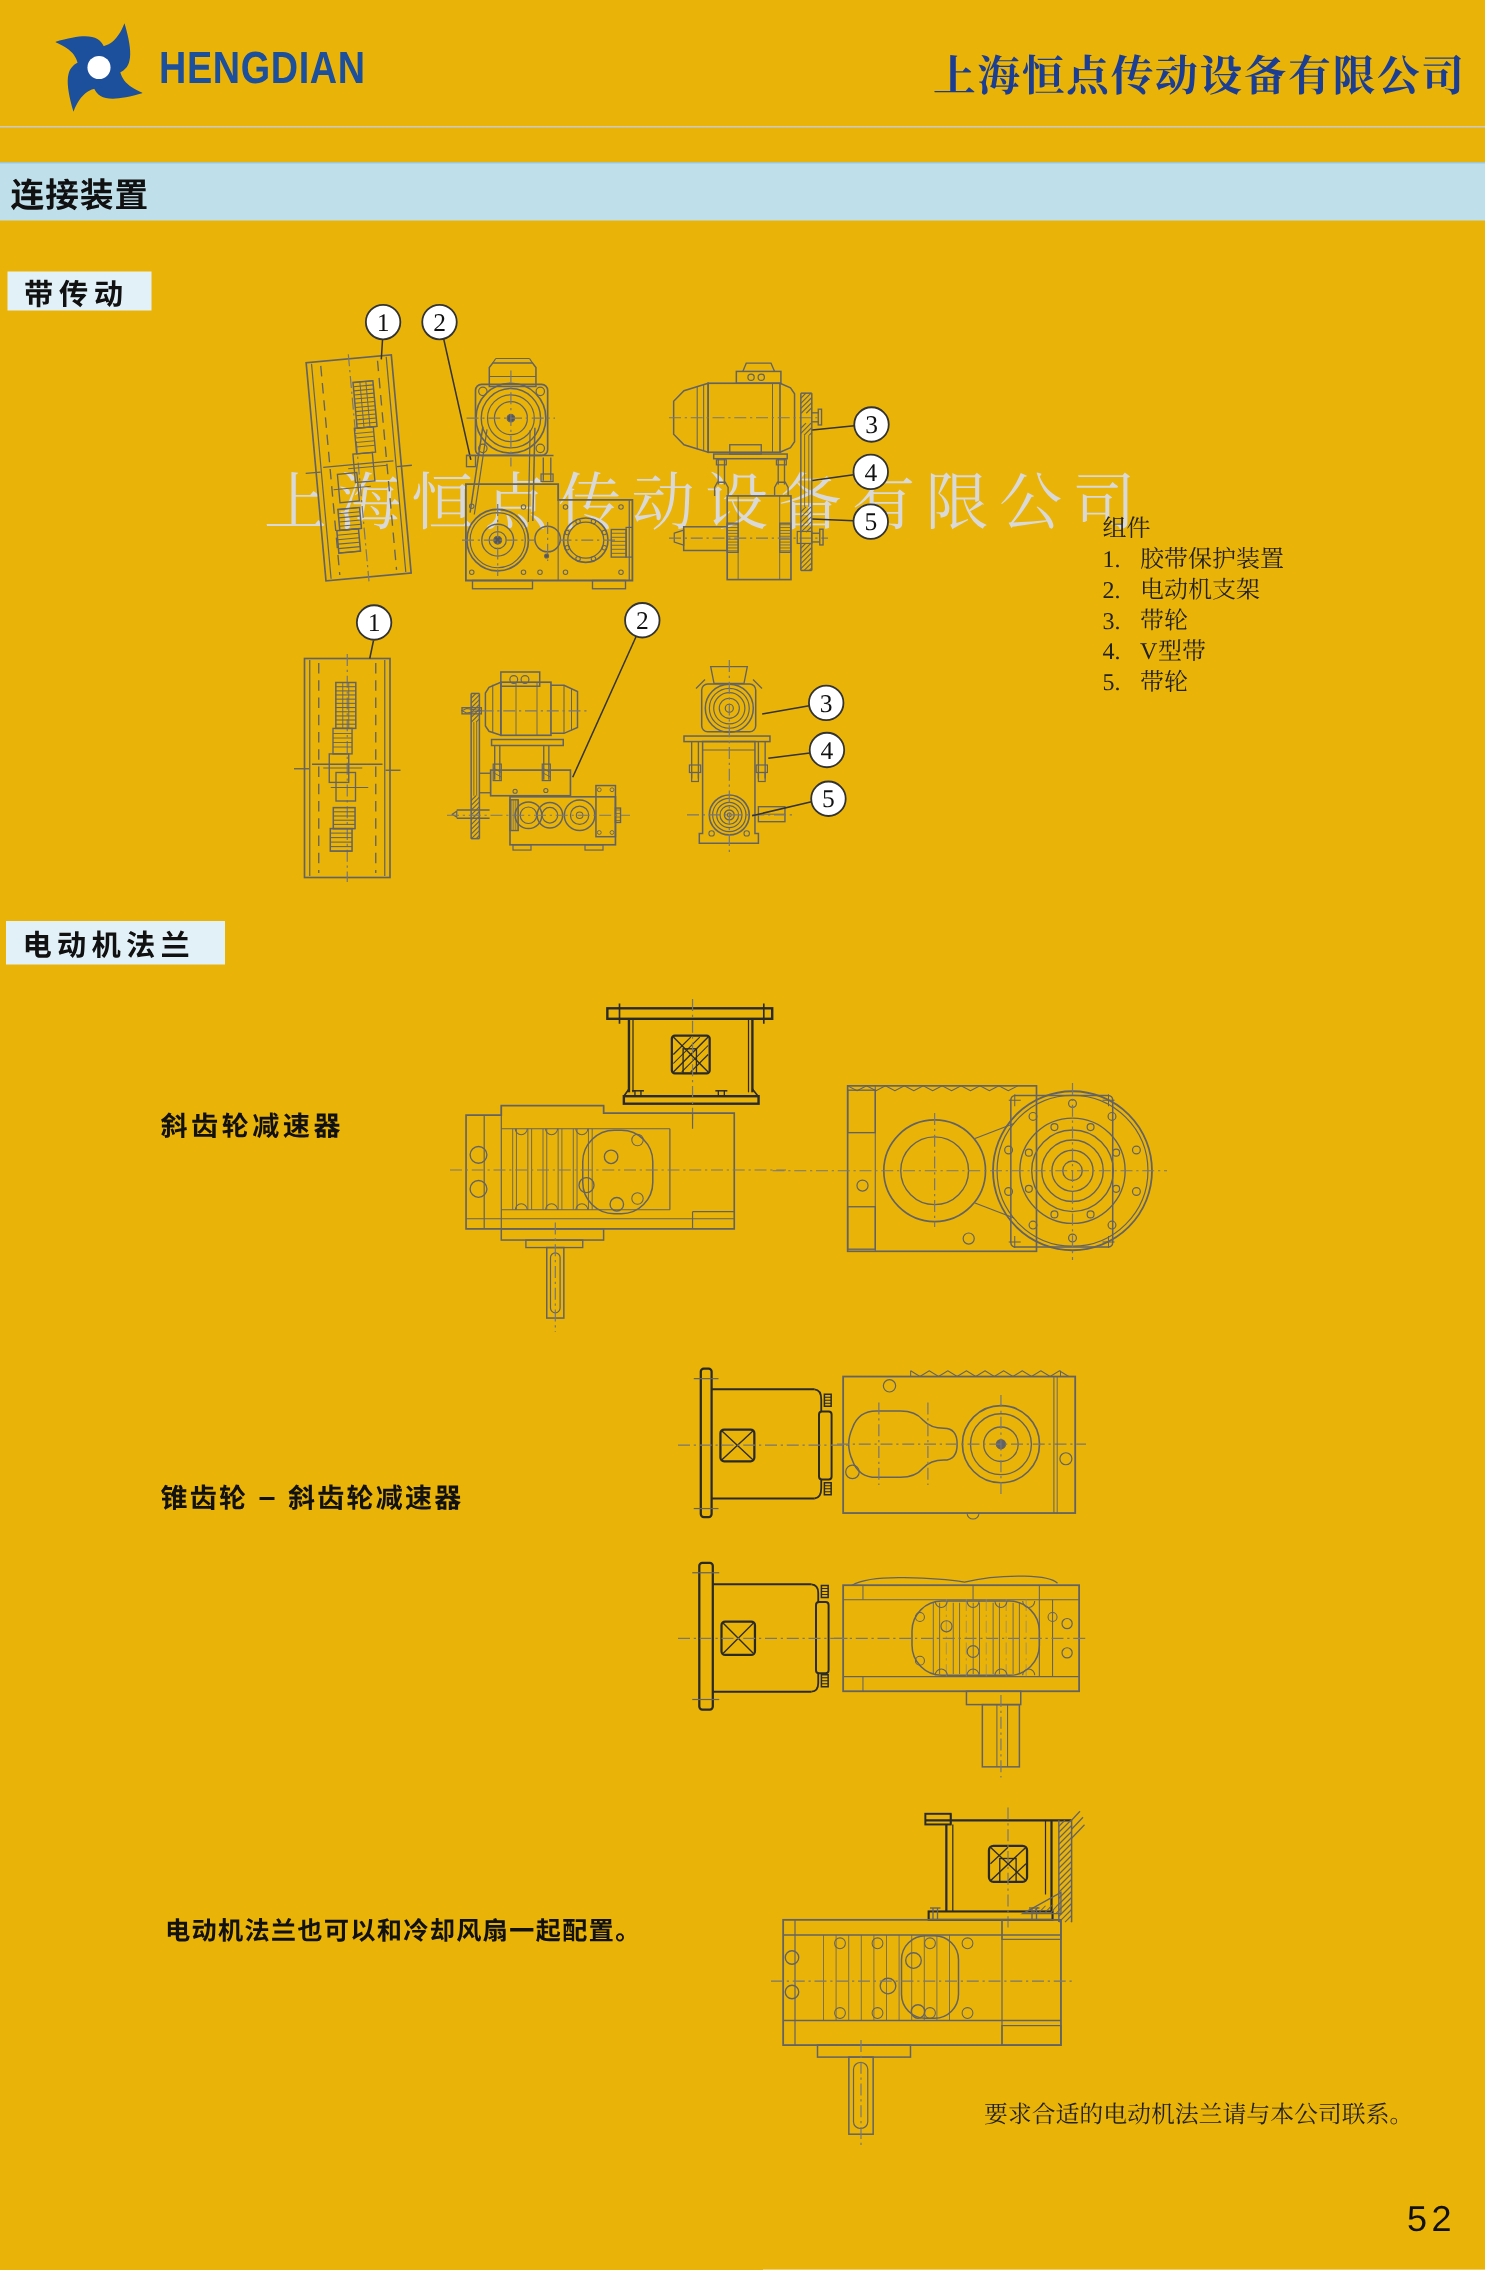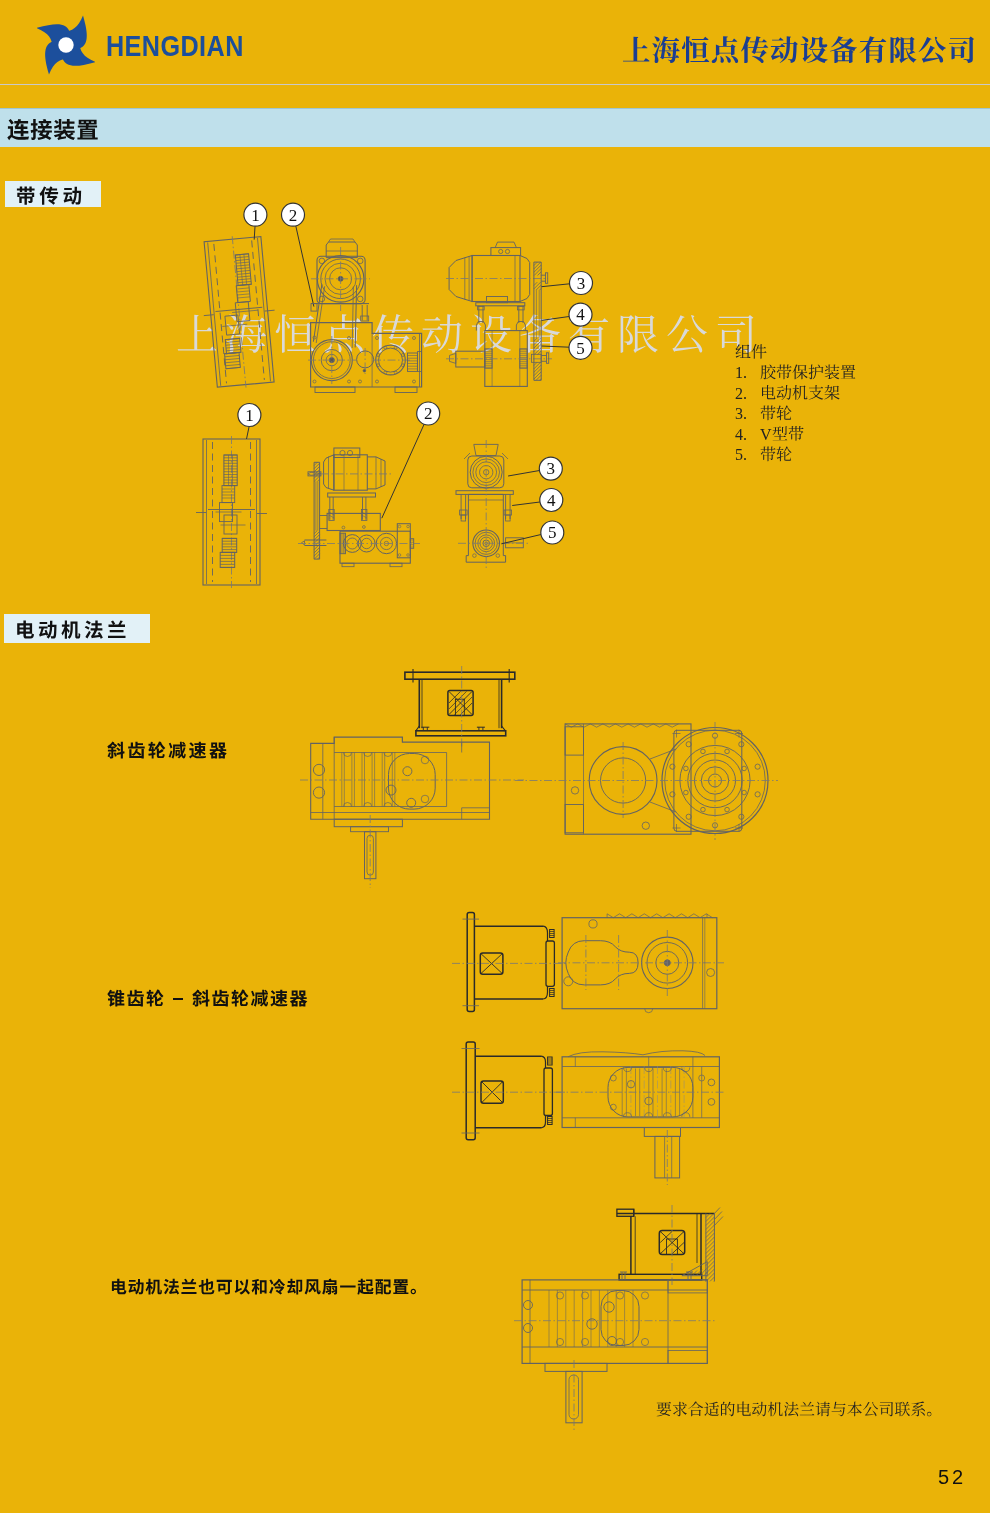--- a/index.html
+++ b/index.html
@@ -853,13 +853,13 @@
 </svg>
 
 <svg class="abs" style="left:100px;top:1270px" width="330px" height="30" viewBox="0 0 330 30">
 <path d="M17.2 16.6V18.2H13.9V16.6ZM19.4 16.6H22.7V18.2H19.4ZM17.2 14.8H13.9V13.1H17.2ZM19.4 14.8V13.1H22.7V14.8ZM11.9 11.2V21.1H13.9V20.1H17.2V21C17.2 23.6 17.9 24.3 20.2 24.3C20.7 24.3 22.9 24.3 23.4 24.3C25.5 24.3 26.1 23.3 26.4 20.7C25.9 20.6 25.2 20.3 24.7 20V11.2H19.4V8.8H17.2V11.2ZM24.3 20.1C24.2 21.8 24 22.3 23.2 22.3C22.8 22.3 20.9 22.3 20.4 22.3C19.5 22.3 19.4 22.1 19.4 21.1V20.1Z M29 10V11.8H35.6V10ZM29.2 22.7 29.2 22.6V22.7C29.7 22.4 30.4 22.1 34.6 21L34.8 21.8L36.4 21.3C36 21.9 35.6 22.5 35.1 22.9C35.6 23.3 36.3 24 36.6 24.5C39 22.1 39.7 18.6 39.9 14.3H41.6C41.5 19.6 41.3 21.6 41 22.1C40.8 22.3 40.6 22.4 40.3 22.4C40 22.4 39.3 22.4 38.5 22.3C38.8 22.9 39 23.7 39.1 24.3C39.9 24.3 40.8 24.3 41.3 24.2C41.9 24.1 42.3 23.9 42.7 23.4C43.3 22.6 43.5 20.1 43.6 13.3C43.6 13 43.6 12.4 43.6 12.4H40L40 9H38L38 12.4H36.1V14.3H37.9C37.8 17 37.5 19.3 36.5 21.1C36.2 20 35.5 18.2 34.9 16.8L33.3 17.3C33.5 17.9 33.8 18.6 34.1 19.4L31.2 20C31.7 18.7 32.3 17.2 32.6 15.8H35.9V13.9H28.5V15.8H30.5C30.2 17.5 29.6 19.3 29.4 19.8C29.1 20.4 28.9 20.8 28.5 20.9C28.8 21.4 29.1 22.3 29.2 22.7Z M53.5 9.7V15.1C53.5 17.7 53.3 21 51.1 23.2C51.5 23.4 52.3 24.1 52.6 24.5C55.1 22 55.4 18 55.4 15.1V11.6H57.5V21.7C57.5 23.1 57.7 23.5 58 23.9C58.3 24.2 58.8 24.3 59.2 24.3C59.4 24.3 59.8 24.3 60.1 24.3C60.5 24.3 60.9 24.2 61.2 24C61.4 23.8 61.6 23.5 61.7 23C61.8 22.5 61.9 21.3 61.9 20.4C61.4 20.2 60.8 19.9 60.5 19.6C60.5 20.6 60.4 21.4 60.4 21.8C60.4 22.1 60.4 22.3 60.3 22.4C60.2 22.4 60.2 22.5 60.1 22.5C60 22.5 59.9 22.5 59.8 22.5C59.7 22.5 59.6 22.4 59.6 22.4C59.5 22.3 59.5 22.1 59.5 21.6V9.7ZM48.5 8.7V12.2H46.1V14.1H48.3C47.8 16.1 46.7 18.4 45.6 19.7C46 20.2 46.4 21.1 46.6 21.6C47.3 20.7 48 19.3 48.5 17.8V24.5H50.5V17.5C51 18.2 51.4 19 51.7 19.6L52.9 17.9C52.5 17.5 51 15.7 50.5 15.1V14.1H52.7V12.2H50.5V8.7Z M64.5 10.4C65.6 10.9 67 11.7 67.7 12.3L68.8 10.6C68.1 10.1 66.7 9.3 65.6 8.9ZM63.5 14.9C64.6 15.4 66 16.2 66.7 16.7L67.8 15.1C67.1 14.5 65.7 13.8 64.6 13.4ZM64.1 22.9 65.8 24.3C66.8 22.7 67.9 20.7 68.8 19L67.3 17.6C66.3 19.6 65 21.7 64.1 22.9ZM69.7 24.1C70.2 23.8 71.1 23.7 76.7 23C77 23.5 77.2 24.1 77.3 24.5L79.1 23.6C78.7 22.2 77.4 20.3 76.3 18.8L74.7 19.6C75.1 20.1 75.4 20.7 75.8 21.3L71.8 21.7C72.7 20.5 73.5 18.9 74.2 17.4H78.8V15.5H74.7V13.1H78.2V11.2H74.7V8.7H72.7V11.2H69.4V13.1H72.7V15.5H68.7V17.4H71.8C71.2 19.1 70.4 20.5 70.1 21C69.7 21.6 69.4 22 68.9 22.1C69.2 22.7 69.6 23.7 69.7 24.1Z M82.9 17V19H94.8V17ZM81.4 21.9V23.9H96.5V21.9ZM81.9 12.3V14.3H96.1V12.3H92.4C93 11.4 93.7 10.4 94.2 9.3L92.1 8.7C91.7 9.8 90.9 11.3 90.3 12.3H86.3L87.7 11.6C87.3 10.8 86.5 9.6 85.8 8.8L84.1 9.6C84.7 10.4 85.4 11.5 85.7 12.3Z M101.5 9.9V14.5L98.6 15.4L99.2 17.2L101.5 16.5V20.9C101.5 23.5 102.4 24.2 105.4 24.2C106.1 24.2 109.9 24.2 110.7 24.2C113.4 24.2 114.1 23.3 114.4 20.5C113.9 20.3 113 20 112.5 19.7C112.3 21.9 112 22.4 110.5 22.4C109.7 22.4 106.2 22.4 105.4 22.4C103.7 22.4 103.5 22.2 103.5 20.9V15.8L106.1 15V20.7H108.1V14.4L111.1 13.4C111.1 15.4 111 16.7 110.9 17.3C110.7 17.9 110.4 18 110.1 18C109.8 18 109.1 18 108.6 17.9C108.9 18.4 109.1 19.3 109.1 19.8C109.8 19.8 110.7 19.8 111.3 19.6C111.9 19.5 112.3 19.1 112.6 18.1C113 17.2 113.1 15.2 113.1 12L113.2 11.7L111.8 11L111.4 11.3L111.1 11.5L108.1 12.4V8.8H106.1V13.1L103.5 13.9V9.9Z M116.7 9.8V11.9H127.9V21.9C127.9 22.3 127.7 22.4 127.3 22.4C126.9 22.4 125.5 22.4 124.2 22.3C124.6 22.9 125 23.9 125.1 24.5C126.8 24.5 128.1 24.4 128.9 24.1C129.7 23.8 130 23.2 130 22V11.9H131.9V9.8ZM120.2 15.7H123.4V18.4H120.2ZM118.3 13.8V21.6H120.2V20.3H125.4V13.8Z M139.6 11.4C140.5 12.6 141.5 14.3 142 15.4L143.8 14.3C143.3 13.2 142.3 11.6 141.3 10.5ZM146 9.4C145.7 16.6 144.6 20.7 139.5 22.8C140 23.2 140.8 24.2 141 24.6C143 23.6 144.4 22.4 145.4 20.9C146.6 22.1 147.7 23.5 148.2 24.4L150 23.1C149.3 22 147.7 20.4 146.4 19C147.5 16.6 148 13.5 148.2 9.5ZM135.8 23.1C136.3 22.6 137.1 22.1 141.9 19.6C141.7 19.1 141.5 18.3 141.4 17.7L138.2 19.3V9.9H136V19.6C136 20.5 135.2 21.2 134.7 21.5C135.1 21.8 135.6 22.6 135.8 23.1Z M159.9 10.3V23.7H161.8V22.3H164.5V23.6H166.6V10.3ZM161.8 20.4V12.2H164.5V20.4ZM158.2 8.9C156.6 9.5 154.2 10 152 10.3C152.2 10.8 152.5 11.5 152.5 11.9C153.3 11.8 154.1 11.7 154.9 11.6V13.7H151.9V15.6H154.5C153.8 17.5 152.7 19.4 151.6 20.6C151.9 21.1 152.4 21.9 152.6 22.5C153.5 21.5 154.3 20.1 154.9 18.5V24.5H157V18.2C157.5 19 158.1 19.9 158.4 20.5L159.5 18.8C159.2 18.3 157.6 16.5 157 15.9V15.6H159.4V13.7H157V11.2C157.9 11 158.7 10.7 159.5 10.5Z M169.4 10.3C170.2 11.6 171.1 13.3 171.5 14.4L173.4 13.5C173 12.4 172 10.8 171.2 9.5ZM169.2 22.8 171.3 23.7C172 21.9 172.8 19.7 173.5 17.7L171.7 16.8C171 19 169.9 21.4 169.2 22.8ZM177.5 14.4C178.1 15 178.8 15.9 179.1 16.5L180.7 15.5C180.4 14.9 179.7 14.1 179.1 13.5ZM178.6 8.7C177.5 11 175.3 13.3 172.8 14.7C173.3 15.1 174 15.9 174.3 16.4C176.2 15.2 178 13.5 179.3 11.6C180.5 13.5 182.2 15.2 183.7 16.3C184 15.8 184.7 15 185.2 14.6C183.5 13.5 181.5 11.7 180.3 10L180.6 9.4ZM174.8 16.6V18.4H181.1C180.4 19.3 179.5 20.2 178.7 20.9L177 19.8L175.6 21C177.2 22.1 179.5 23.6 180.6 24.5L182 23.2C181.6 22.8 181 22.4 180.4 22C181.7 20.7 183.3 19 184.2 17.4L182.8 16.5L182.4 16.6Z M196.3 9.7V24.5H198.2V11.6H200.3V19.7C200.3 19.9 200.2 20 200.1 20C199.8 20 199.2 20 198.6 19.9C198.9 20.5 199.2 21.4 199.2 22C200.2 22 201 21.9 201.5 21.6C202.1 21.2 202.2 20.6 202.2 19.7V9.7ZM188.1 23.4C188.6 23.1 189.3 22.9 193.8 22.1C194 22.6 194.1 23.1 194.2 23.5L195.9 22.6C195.6 21.4 194.7 19.3 193.9 17.8L192.4 18.5C192.7 19.1 193 19.8 193.2 20.4L190.2 20.9C190.9 19.7 191.6 18.3 192.1 17H195.4V15.1H192.4V13H195V11.1H192.4V8.7H190.5V11.1H187.8V13H190.5V15.1H187.3V17H190C189.4 18.6 188.7 20.1 188.4 20.6C188 21.1 187.8 21.5 187.4 21.6C187.6 22.1 188 23 188.1 23.4Z M206.6 9.3V14C206.6 16.7 206.5 20.6 204.6 23.2C205.1 23.5 206 24.2 206.3 24.6C208.3 21.7 208.7 17 208.7 14V11.2H216.3C216.3 20 216.4 24.3 219 24.3C220.1 24.3 220.5 23.4 220.7 21.3C220.3 20.9 219.8 20.2 219.5 19.7C219.4 21 219.3 22.2 219.2 22.2C218.2 22.2 218.2 17.8 218.3 9.3ZM214 12.2C213.6 13.3 213.2 14.4 212.6 15.5C211.9 14.5 211.2 13.6 210.5 12.8L208.9 13.6C209.7 14.7 210.7 16 211.6 17.3C210.6 18.8 209.4 20.1 208.2 21C208.7 21.4 209.3 22.1 209.7 22.6C210.8 21.6 211.8 20.4 212.7 19C213.5 20.2 214.1 21.3 214.5 22.2L216.4 21.1C215.8 20 214.9 18.6 213.9 17.1C214.6 15.8 215.2 14.2 215.7 12.7Z M226.2 18.4C226.6 19 227.3 19.9 227.5 20.4L229 19.6C228.7 19.1 228 18.3 227.5 17.7ZM231.8 18.3C232.4 18.9 233 19.8 233.3 20.3L234.7 19.5C234.4 19 233.7 18.2 233.2 17.6ZM225.4 21.5 226.1 23C227 22.6 228.1 22.2 229.3 21.7V22.7C229.3 22.8 229.2 22.9 229 22.9C228.8 22.9 228.3 22.9 227.7 22.9C227.9 23.3 228.2 24 228.2 24.5C229.2 24.5 229.9 24.4 230.4 24.2C230.9 23.9 231.1 23.5 231.1 22.7V15.9H226.1V17.5H229.3V20.1C227.8 20.6 226.4 21.2 225.4 21.5ZM231.4 21.3 232.1 22.9 235.2 21.6V22.6C235.2 22.8 235.2 22.8 235 22.8C234.8 22.9 234.2 22.9 233.6 22.8C233.8 23.3 234.1 24 234.1 24.4C235.2 24.4 235.9 24.4 236.4 24.2C237 23.9 237.1 23.5 237.1 22.6V15.9H231.6V17.5H235.2V19.9C233.8 20.5 232.4 21 231.4 21.3ZM228.7 9.3 229.2 10.2H223.8V14C223.8 16.8 223.7 20.8 222.2 23.6C222.7 23.7 223.6 24.2 224.1 24.5C225.4 21.9 225.7 18 225.8 15.1H236.5V10.2H231.5C231.3 9.7 231 9.1 230.7 8.6ZM225.8 12H234.5V13.3H225.8Z M240.1 15.4V17.6H255.6V15.4Z M258.4 16.5C258.4 19.4 258.2 22.2 257.4 23.9C257.8 24.1 258.7 24.5 259 24.7C259.4 23.9 259.7 22.9 259.8 21.8C261.1 23.7 263.2 24.1 266.3 24.1H272.8C272.9 23.5 273.3 22.5 273.6 22.1C272.1 22.2 267.6 22.2 266.3 22.1C265 22.1 263.9 22.1 263 21.8V19H265.4V17.3H263V15.5H265.6V13.7H262.7V12.1H265.2V10.4H262.7V8.8H260.8V10.4H258.3V12.1H260.8V13.7H257.8V15.5H261.2V20.7C260.8 20.2 260.4 19.6 260.1 18.8C260.2 18.1 260.2 17.4 260.2 16.6ZM266.2 13.7V18.9C266.2 20.8 266.8 21.4 268.6 21.4C269 21.4 270.6 21.4 271 21.4C272.7 21.4 273.2 20.7 273.4 18.2C272.9 18 272.1 17.7 271.6 17.4C271.6 19.3 271.5 19.6 270.9 19.6C270.5 19.6 269.2 19.6 268.9 19.6C268.3 19.6 268.2 19.5 268.2 18.9V15.5H270.5V15.9H272.4V9.4H266.1V11.1H270.5V13.7Z M283.8 9.5V11.4H288.5V14.6H283.8V21.6C283.8 23.7 284.4 24.3 286.3 24.3C286.7 24.3 288.2 24.3 288.6 24.3C290.4 24.3 290.9 23.4 291.1 20.6C290.6 20.4 289.8 20.1 289.3 19.8C289.2 22 289.1 22.4 288.5 22.4C288.1 22.4 286.9 22.4 286.6 22.4C285.9 22.4 285.8 22.3 285.8 21.6V16.5H288.5V17.6H290.5V9.5ZM277.3 20.6H281.2V21.8H277.3ZM277.3 19.2V17.9C277.5 18 277.9 18.3 278 18.5C278.8 17.7 279 16.4 279 15.5V14.1H279.6V16.9C279.6 17.9 279.8 18.1 280.5 18.1C280.6 18.1 280.9 18.1 281.1 18.1H281.2V19.2ZM275.5 9.3V11.1H277.7V12.5H275.8V24.4H277.3V23.4H281.2V24.2H282.8V12.5H281.1V11.1H283.1V9.3ZM279 12.5V11.1H279.7V12.5ZM277.3 17.9V14.1H278V15.5C278 16.2 278 17.2 277.3 17.9ZM280.5 14.1H281.2V17.1L281.1 17.1C281.1 17.1 281.1 17.1 280.9 17.1C280.8 17.1 280.7 17.1 280.6 17.1C280.5 17.1 280.5 17.1 280.5 16.9Z M303.6 10.7H305.5V11.6H303.6ZM299.8 10.7H301.7V11.6H299.8ZM296.1 10.7H298V11.6H296.1ZM295.2 15.8V22.6H293.3V24.1H308.4V22.6H306.3V15.8H301.3L301.4 15.2H307.9V13.7H301.6L301.7 13H307.5V9.3H294.2V13H299.7L299.6 13.7H293.5V15.2H299.5L299.4 15.8ZM297.1 22.6V22H304.4V22.6ZM297.1 18.7H304.4V19.3H297.1ZM297.1 17.6V17H304.4V17.6ZM297.1 20.3H304.4V21H297.1Z M313.3 18.8C311.8 18.8 310.6 20.1 310.6 21.6C310.6 23.1 311.8 24.3 313.3 24.3C314.8 24.3 316 23.1 316 21.6C316 20.1 314.8 18.8 313.3 18.8ZM313.3 23.1C312.5 23.1 311.8 22.4 311.8 21.6C311.8 20.7 312.5 20 313.3 20C314.1 20 314.8 20.7 314.8 21.6C314.8 22.4 314.1 23.1 313.3 23.1Z" fill="#111111"></path>
 </svg>
 
 <svg class="abs" style="left:640px;top:1392px" width="320" height="32" viewBox="0 0 320 32">
 <path d="M20.1 20.7Q22.4 21 24 21.3Q25.6 21.6 26.7 21.9Q27.9 22.3 28.6 22.6Q29.3 22.9 29.6 23.2Q29.9 23.5 30 23.7Q30.1 23.9 29.9 24Q29.8 24.1 29.6 24.1Q29.3 24.1 29.1 24Q28.1 23.5 26.7 22.9Q25.2 22.4 23.5 21.9Q21.7 21.4 19.7 21ZM19.7 21Q20.1 20.6 20.5 20Q21 19.4 21.5 18.7Q22 18 22.4 17.4Q22.9 16.8 23.1 16.4L24.6 17Q24.6 17.1 24.4 17.2Q24.2 17.3 23.8 17.2L24.1 17Q23.8 17.4 23.5 17.9Q23.1 18.4 22.7 18.9Q22.2 19.5 21.8 20Q21.3 20.6 20.9 21ZM27.6 18.6Q27.1 19.7 26.5 20.6Q25.8 21.4 24.9 22.1Q24.1 22.7 22.9 23.1Q21.7 23.6 20.2 23.9Q18.6 24.1 16.7 24.3L16.7 24Q19.4 23.6 21.3 23Q23.3 22.3 24.5 21.2Q25.8 20.1 26.4 18.4H27.6ZM29.8 17.3Q29.8 17.3 30 17.5Q30.1 17.6 30.3 17.7Q30.5 17.9 30.8 18.1Q31 18.3 31.2 18.5Q31.2 18.7 30.8 18.7H16.8L16.7 18.3H29.1ZM19.4 16.8Q19.4 16.9 19.2 16.9Q19.1 17 18.9 17.1Q18.7 17.1 18.5 17.1H18.3V12.8V12.3L19.5 12.8H28.9V13.3H19.4ZM28.3 12.8 28.9 12.2 30.2 13.2Q30.1 13.3 29.9 13.3Q29.7 13.4 29.5 13.5V16.6Q29.5 16.7 29.4 16.8Q29.2 16.8 29 16.9Q28.8 17 28.6 17H28.5V12.8ZM29.1 15.8V16.3H19V15.8ZM26.1 10.7V16.1H25.1V10.7ZM22.7 10.7V16.1H21.7V10.7ZM29.7 9.8Q29.7 9.8 29.9 9.9Q30 10 30.2 10.2Q30.4 10.4 30.7 10.6Q30.9 10.8 31.1 10.9Q31.1 11.2 30.7 11.2H16.9L16.8 10.7H28.9Z M33.1 21.2Q33.6 21 34.7 20.4Q35.7 19.8 37 19.1Q38.3 18.4 39.7 17.6L39.8 17.8Q38.9 18.5 37.5 19.6Q36.2 20.6 34.4 21.9Q34.4 22.2 34.2 22.4ZM41.7 10.2Q42.5 10.4 43.1 10.6Q43.6 10.9 43.9 11.2Q44.2 11.5 44.3 11.8Q44.3 12.1 44.2 12.3Q44.2 12.5 43.9 12.6Q43.7 12.7 43.4 12.5Q43.3 12.1 43 11.7Q42.7 11.3 42.3 10.9Q41.9 10.6 41.5 10.3ZM34.8 14.5Q35.8 14.8 36.4 15.3Q37 15.7 37.3 16.1Q37.6 16.6 37.6 16.9Q37.7 17.3 37.5 17.5Q37.4 17.8 37.2 17.8Q36.9 17.9 36.6 17.7Q36.5 17.1 36.2 16.6Q35.9 16 35.4 15.5Q35 15 34.6 14.6ZM45.5 12Q45.5 12 45.6 12.2Q45.8 12.3 46 12.4Q46.2 12.6 46.5 12.8Q46.7 13 46.9 13.2Q46.9 13.5 46.5 13.5H33L32.9 13H44.7ZM45.9 15.1Q45.8 15.2 45.7 15.3Q45.5 15.3 45.2 15.3Q44.9 15.7 44.3 16.2Q43.7 16.7 43.1 17.2Q42.5 17.8 41.8 18.2L41.6 18Q42.1 17.5 42.7 16.8Q43.2 16.1 43.6 15.4Q44.1 14.8 44.4 14.2ZM40.2 14Q40.6 15.6 41.3 16.8Q42 18.1 42.9 19Q43.8 19.9 44.8 20.6Q45.8 21.2 46.9 21.6L46.8 21.8Q46.5 21.9 46.2 22.1Q46 22.4 45.8 22.7Q44.8 22.1 43.9 21.4Q43 20.6 42.3 19.6Q41.5 18.6 41 17.2Q40.4 15.8 40.1 14.1ZM40.4 22.6Q40.4 23.1 40.2 23.4Q40.1 23.7 39.8 23.9Q39.4 24.1 38.6 24.2Q38.5 24 38.5 23.8Q38.4 23.6 38.2 23.4Q38 23.3 37.6 23.2Q37.3 23.1 36.7 23V22.7Q36.7 22.7 37 22.8Q37.2 22.8 37.6 22.8Q38 22.8 38.4 22.9Q38.7 22.9 38.9 22.9Q39.1 22.9 39.2 22.8Q39.3 22.7 39.3 22.5V9.7L40.9 9.9Q40.9 10 40.8 10.2Q40.7 10.3 40.4 10.3Z M51.2 18.3V17.8L52.4 18.3H59.9V18.8H52.3V23.9Q52.3 23.9 52.1 24Q52 24.1 51.8 24.2Q51.6 24.2 51.4 24.2H51.2ZM59.2 18.3H59.1L59.7 17.7L61 18.7Q60.9 18.8 60.7 18.9Q60.5 19 60.3 19V23.8Q60.3 23.8 60.1 23.9Q60 24 59.8 24Q59.6 24.1 59.4 24.1H59.2ZM51.6 22.6H59.9V23H51.6ZM52 15.4H57.5L58.2 14.5Q58.2 14.5 58.4 14.6Q58.5 14.7 58.7 14.8Q58.9 15 59.2 15.2Q59.4 15.4 59.6 15.6Q59.6 15.8 59.2 15.8H52.1ZM56 10.5Q55.5 11.4 54.7 12.3Q53.8 13.2 52.8 14Q51.8 14.8 50.7 15.6Q49.6 16.3 48.4 16.8L48.3 16.6Q49.3 16 50.4 15.2Q51.5 14.3 52.4 13.4Q53.4 12.4 54.1 11.4Q54.8 10.4 55.1 9.6L57 10Q56.9 10.2 56.8 10.2Q56.6 10.3 56.3 10.3Q56.9 11.1 57.6 11.8Q58.4 12.4 59.2 13.1Q60.1 13.7 61.1 14.2Q62.1 14.7 63.2 15.1L63.2 15.4Q62.9 15.4 62.7 15.5Q62.5 15.7 62.4 15.8Q62.3 16 62.2 16.2Q60.9 15.6 59.7 14.7Q58.5 13.8 57.6 12.7Q56.6 11.7 56 10.5Z M71.2 21.7Q71.2 21.7 71.1 21.8Q71 21.9 70.8 21.9Q70.6 22 70.3 22H70.2V16.9V16.4L71.3 16.9H77V17.3H71.2ZM74.3 17.1Q74.3 17.1 74 17.1Q73.8 17.1 73.4 17.1H73.2V11.1L74.3 11ZM76.2 16.9 76.8 16.2 78.1 17.2Q78 17.3 77.8 17.4Q77.6 17.5 77.4 17.5V21.5Q77.4 21.6 77.2 21.7Q77.1 21.8 76.9 21.8Q76.7 21.9 76.5 21.9H76.3V16.9ZM78 10.8Q77.9 10.9 77.7 10.9Q77.5 10.9 77.2 10.8Q76.2 11.1 74.9 11.3Q73.6 11.5 72.2 11.7Q70.8 11.8 69.4 11.9L69.4 11.6Q70.3 11.5 71.4 11.3Q72.4 11 73.4 10.8Q74.4 10.5 75.3 10.2Q76.2 10 76.8 9.7ZM77.7 12.9Q77.7 12.9 77.8 13.1Q78 13.2 78.2 13.4Q78.4 13.5 78.7 13.7Q78.9 13.9 79.1 14.1Q79.1 14.4 78.7 14.4H68.9L68.8 13.9H76.9ZM77 20.5V21H70.7V20.5ZM67.2 20.6Q67.4 20.6 67.5 20.6Q67.6 20.7 67.8 20.8Q68.5 21.6 69.4 22Q70.2 22.4 71.3 22.5Q72.4 22.7 73.9 22.7Q75.2 22.7 76.4 22.7Q77.6 22.7 78.9 22.6V22.8Q78.6 22.9 78.4 23.1Q78.2 23.3 78.1 23.7Q77.4 23.7 76.7 23.7Q75.9 23.7 75.1 23.7Q74.4 23.7 73.5 23.7Q72 23.7 71 23.5Q69.9 23.2 69.1 22.7Q68.3 22.2 67.6 21.3Q67.4 21.1 67.3 21.1Q67.2 21.1 67 21.3Q66.9 21.5 66.6 21.9Q66.3 22.3 65.9 22.8Q65.6 23.3 65.4 23.6Q65.4 23.7 65.4 23.8Q65.4 23.9 65.3 24L64.4 22.8Q64.7 22.5 65.1 22.2Q65.6 21.8 66 21.4Q66.4 21.1 66.8 20.8Q67.1 20.6 67.2 20.6ZM65.3 9.9Q66.3 10.4 66.8 10.9Q67.4 11.4 67.7 11.8Q68 12.3 68 12.6Q68.1 13 68 13.2Q67.8 13.5 67.6 13.5Q67.4 13.6 67.1 13.4Q67 12.8 66.6 12.2Q66.3 11.6 65.9 11.1Q65.5 10.5 65.2 10ZM67.6 20.7 66.6 21.2V15.5H64.4L64.3 15H66.4L67 14.2L68.4 15.3Q68.3 15.4 68.1 15.5Q67.9 15.6 67.6 15.6Z M82 23.4Q82 23.4 81.9 23.5Q81.8 23.6 81.6 23.7Q81.4 23.7 81.2 23.7H81V12.5V12L82.1 12.5H85.8V13H82ZM84.9 10.1Q84.8 10.4 84.3 10.4Q84.1 10.8 83.9 11.2Q83.6 11.7 83.4 12.1Q83.1 12.5 82.9 12.8H82.5Q82.6 12.5 82.8 11.9Q82.9 11.3 83 10.8Q83.1 10.2 83.2 9.7ZM92.9 12.5 93.5 11.8 94.8 12.8Q94.7 12.9 94.5 13Q94.4 13.1 94.1 13.1Q94.1 15.3 94 17.1Q93.9 18.8 93.8 20.1Q93.7 21.4 93.5 22.3Q93.3 23.1 93 23.4Q92.7 23.8 92.2 24Q91.7 24.2 91.1 24.2Q91.1 24 91.1 23.7Q91 23.5 90.8 23.4Q90.6 23.3 90.2 23.1Q89.7 23 89.3 22.9L89.3 22.6Q89.6 22.7 90.1 22.7Q90.5 22.8 90.9 22.8Q91.3 22.8 91.5 22.8Q91.8 22.8 91.9 22.8Q92 22.7 92.1 22.6Q92.4 22.3 92.6 21Q92.8 19.7 92.9 17.5Q93 15.3 93.1 12.5ZM85.2 12.5 85.8 11.9 87 12.8Q87 12.9 86.8 13Q86.6 13.1 86.3 13.2V22.9Q86.3 23 86.2 23Q86.1 23.1 85.9 23.2Q85.7 23.3 85.5 23.3H85.3V12.5ZM88.3 15.8Q89.2 16.2 89.8 16.7Q90.4 17.2 90.7 17.6Q91 18.1 91 18.5Q91.1 18.8 90.9 19.1Q90.8 19.3 90.5 19.4Q90.3 19.4 90 19.2Q89.9 18.6 89.6 18Q89.3 17.4 88.9 16.9Q88.5 16.3 88.1 15.9ZM93.8 12.5V13H88.7L88.9 12.5ZM90.8 10.2Q90.8 10.3 90.6 10.4Q90.5 10.5 90.2 10.5Q89.6 12.2 88.8 13.7Q87.9 15.3 86.9 16.3L86.6 16.1Q87.2 15.4 87.6 14.3Q88.1 13.3 88.5 12.1Q88.9 10.9 89.2 9.7ZM86 16.9V17.4H81.6V16.9ZM86 21.6V22.1H81.6V21.6Z M104.1 9.8Q104.1 10 103.9 10.1Q103.8 10.2 103.5 10.3V22.1Q103.5 22.5 103.7 22.6Q103.9 22.8 104.6 22.8H106.9Q107.7 22.8 108.2 22.8Q108.8 22.8 109 22.7Q109.2 22.7 109.3 22.7Q109.4 22.6 109.5 22.5Q109.6 22.3 109.7 21.7Q109.9 21 110.1 20.1H110.3L110.3 22.6Q110.7 22.7 110.8 22.8Q110.9 22.9 110.9 23.1Q110.9 23.4 110.6 23.5Q110.2 23.7 109.4 23.7Q108.5 23.8 106.9 23.8H104.6Q103.8 23.8 103.3 23.7Q102.9 23.6 102.7 23.2Q102.4 22.9 102.4 22.3V9.6ZM108.2 15.8V16.3H98V15.8ZM108.2 19.1V19.6H98V19.1ZM107.5 12.4 108.1 11.7 109.4 12.7Q109.3 12.8 109.1 12.9Q108.9 13 108.7 13V20.2Q108.7 20.2 108.5 20.3Q108.4 20.4 108.2 20.4Q108 20.5 107.8 20.5H107.6V12.4ZM98.6 20.3Q98.6 20.4 98.4 20.5Q98.3 20.6 98.1 20.6Q97.9 20.7 97.7 20.7H97.5V12.4V11.8L98.7 12.4H108.2V12.8H98.6Z M116.5 16.1Q116.4 16.3 116.2 16.4Q116 16.5 115.6 16.4L116 16.2Q115.8 16.8 115.4 17.4Q115 18.1 114.6 18.8Q114.2 19.5 113.7 20.1Q113.3 20.7 112.8 21.2L112.8 21H113.5Q113.4 21.6 113.2 21.9Q113.1 22.3 112.8 22.4L112.2 20.8Q112.2 20.8 112.3 20.8Q112.5 20.7 112.6 20.6Q112.9 20.2 113.3 19.6Q113.6 18.9 113.9 18.2Q114.2 17.5 114.5 16.8Q114.7 16.1 114.9 15.6ZM112.5 21Q113 20.9 113.9 20.8Q114.9 20.7 116 20.5Q117.2 20.4 118.4 20.2L118.5 20.4Q117.6 20.7 116.1 21.2Q114.7 21.6 113 22.1ZM124.9 13.4 125.5 12.7 126.7 13.7Q126.6 13.8 126.4 13.9Q126.3 14 126 14Q126 16.1 125.9 17.8Q125.8 19.4 125.7 20.6Q125.6 21.7 125.4 22.5Q125.2 23.2 124.9 23.5Q124.6 23.9 124.2 24Q123.8 24.2 123.3 24.2Q123.3 23.9 123.2 23.7Q123.2 23.5 123 23.4Q122.8 23.3 122.5 23.2Q122.1 23.1 121.7 23L121.7 22.7Q122 22.7 122.4 22.8Q122.8 22.8 123.1 22.8Q123.4 22.9 123.6 22.9Q123.8 22.9 123.9 22.8Q124 22.8 124.2 22.7Q124.4 22.4 124.6 21.2Q124.8 20.1 124.9 18.1Q125 16.2 125 13.4ZM123 9.9Q122.9 10 122.8 10.1Q122.7 10.3 122.4 10.3Q122.4 12.1 122.3 13.7Q122.3 15.4 122.1 16.9Q121.8 18.4 121.3 19.7Q120.8 21.1 119.8 22.2Q118.8 23.4 117.2 24.3L117 24.1Q118.4 23.1 119.2 21.9Q120.1 20.7 120.5 19.3Q121 18 121.1 16.4Q121.3 14.9 121.3 13.2Q121.3 11.5 121.3 9.7ZM125.7 13.4V13.9H118.7L118.5 13.4ZM116.7 17.5Q117.5 18.2 118 18.8Q118.4 19.4 118.6 20Q118.8 20.6 118.8 21Q118.8 21.4 118.7 21.7Q118.5 22 118.3 22Q118 22 117.8 21.7Q117.8 21.1 117.6 20.3Q117.4 19.6 117.1 18.9Q116.8 18.2 116.5 17.6ZM118.2 14.2Q118.2 14.2 118.4 14.3Q118.5 14.4 118.7 14.5Q118.9 14.7 119.2 14.9Q119.4 15.1 119.6 15.3Q119.5 15.6 119.2 15.6H112.1L112 15.1H117.5ZM117.4 10.6Q117.4 10.6 117.5 10.7Q117.7 10.9 117.9 11Q118.1 11.2 118.3 11.4Q118.5 11.6 118.7 11.8Q118.7 12 118.3 12H112.9L112.7 11.6H116.7Z M135.6 10.8H139.9V11.3H135.6ZM135.1 10.8V10.6V10.3L136.3 10.8H136.1V16.4Q136.1 17.5 136 18.6Q135.8 19.7 135.5 20.7Q135.1 21.7 134.4 22.6Q133.7 23.5 132.6 24.3L132.3 24.1Q133.5 23.1 134.1 21.9Q134.7 20.7 134.9 19.3Q135.1 17.9 135.1 16.4ZM139.1 10.8H138.9L139.5 10.1L140.8 11.2Q140.7 11.3 140.6 11.4Q140.4 11.4 140.1 11.5V22.5Q140.1 22.7 140.2 22.7Q140.2 22.8 140.4 22.8H140.9Q141.1 22.8 141.2 22.8Q141.4 22.8 141.4 22.8Q141.5 22.8 141.6 22.8Q141.6 22.7 141.7 22.7Q141.7 22.6 141.8 22.2Q141.8 21.9 141.9 21.4Q142 21 142.1 20.6H142.3L142.3 22.7Q142.6 22.8 142.7 22.9Q142.7 23 142.7 23.2Q142.7 23.5 142.4 23.6Q142 23.8 140.9 23.8H140.2Q139.7 23.8 139.5 23.7Q139.3 23.6 139.2 23.3Q139.1 23.1 139.1 22.8ZM127.9 13.2H132.3L133 12.3Q133 12.3 133.2 12.4Q133.3 12.5 133.5 12.7Q133.7 12.8 133.9 13Q134.2 13.2 134.3 13.4Q134.3 13.7 133.9 13.7H128.1ZM130.4 13.2H131.5V13.5Q131.1 15.5 130.2 17.3Q129.4 19.1 128.1 20.5L127.9 20.3Q128.5 19.3 129 18.2Q129.5 17 129.8 15.7Q130.2 14.5 130.4 13.2ZM130.6 9.7 132.2 9.9Q132.2 10 132 10.2Q131.9 10.3 131.6 10.3V23.9Q131.6 23.9 131.5 24Q131.4 24.1 131.2 24.2Q131 24.2 130.8 24.2H130.6ZM131.6 15.1Q132.5 15.4 133 15.8Q133.5 16.2 133.8 16.6Q134 16.9 134 17.2Q134.1 17.5 133.9 17.7Q133.8 17.9 133.6 18Q133.4 18 133.1 17.8Q133 17.4 132.7 16.9Q132.5 16.5 132.1 16Q131.8 15.6 131.4 15.2Z M153.9 18Q153.8 18.2 153.6 18.2Q153.3 18.3 153 18.1L153.4 18Q153.1 18.6 152.5 19.2Q152 19.8 151.4 20.5Q150.8 21.1 150.1 21.7Q149.4 22.3 148.8 22.8L148.8 22.6H149.4Q149.3 23.1 149.1 23.4Q148.9 23.8 148.7 23.8L148.2 22.4Q148.2 22.4 148.3 22.3Q148.5 22.3 148.6 22.2Q149.1 21.8 149.6 21.2Q150.2 20.6 150.7 19.8Q151.2 19.1 151.6 18.4Q152.1 17.8 152.3 17.2ZM148.4 22.5Q149.2 22.4 150.5 22.3Q151.9 22.2 153.5 22.1Q155.2 21.9 156.9 21.8L157 22.1Q155.6 22.4 153.5 22.8Q151.4 23.2 148.9 23.6ZM154 9.9Q154 10 153.9 10.1Q153.7 10.3 153.4 10.3V17.2H152.4V9.7ZM154.7 19.2Q155.8 19.9 156.6 20.6Q157.3 21.3 157.7 21.9Q158 22.6 158.1 23.1Q158.2 23.5 158.1 23.8Q158 24.1 157.8 24.2Q157.5 24.3 157.2 24Q157.1 23.5 156.8 22.8Q156.5 22.2 156.1 21.6Q155.7 21 155.3 20.4Q154.9 19.8 154.5 19.3ZM157.2 15.8Q157.2 15.8 157.4 16Q157.5 16.1 157.8 16.2Q158 16.4 158.2 16.6Q158.5 16.8 158.7 17Q158.6 17.3 158.2 17.3H147.9L147.8 16.8H156.5ZM156.4 12.1Q156.4 12.1 156.6 12.2Q156.7 12.3 156.9 12.5Q157.1 12.6 157.4 12.8Q157.6 13 157.8 13.2Q157.8 13.5 157.4 13.5H149L148.8 13H155.7ZM144.8 19.8Q145 19.8 145 19.7Q145.1 19.7 145.2 19.4Q145.3 19.3 145.3 19.1Q145.4 19 145.5 18.7Q145.6 18.5 145.8 18Q146 17.6 146.4 16.8Q146.7 16.1 147.2 14.9Q147.7 13.7 148.5 12L148.8 12Q148.5 12.7 148.3 13.5Q148 14.3 147.7 15.2Q147.4 16 147.1 16.8Q146.8 17.6 146.6 18.1Q146.5 18.7 146.4 19Q146.3 19.4 146.2 19.7Q146.1 20.1 146.1 20.4Q146.1 20.7 146.2 20.9Q146.3 21.2 146.4 21.5Q146.4 21.9 146.5 22.2Q146.6 22.6 146.5 23.1Q146.5 23.6 146.3 23.9Q146.1 24.2 145.6 24.2Q145.4 24.2 145.3 24Q145.2 23.8 145.1 23.4Q145.2 22.6 145.2 22Q145.3 21.3 145.2 20.9Q145.1 20.4 144.9 20.3Q144.7 20.2 144.5 20.2Q144.4 20.1 144.1 20.1V19.8Q144.1 19.8 144.2 19.8Q144.4 19.8 144.6 19.8Q144.7 19.8 144.8 19.8ZM144 13.4Q144.9 13.5 145.4 13.7Q145.9 14 146.2 14.2Q146.5 14.5 146.5 14.8Q146.6 15.1 146.5 15.3Q146.4 15.5 146.1 15.6Q145.9 15.6 145.6 15.5Q145.5 15.1 145.2 14.7Q144.9 14.4 144.6 14.1Q144.2 13.8 143.9 13.6ZM145.2 9.9Q146.1 10 146.7 10.3Q147.3 10.5 147.5 10.8Q147.8 11.2 147.9 11.4Q148 11.7 147.9 12Q147.7 12.2 147.5 12.2Q147.3 12.3 147 12.1Q146.9 11.8 146.5 11.4Q146.2 11 145.8 10.6Q145.5 10.3 145.1 10Z M172.9 21.7Q172.9 21.7 173 21.8Q173.2 21.9 173.4 22.1Q173.6 22.3 173.9 22.5Q174.1 22.7 174.3 22.9Q174.3 23.2 173.9 23.2H159.9L159.8 22.7H172.1ZM171 16.9Q171 16.9 171.1 17Q171.3 17.1 171.5 17.3Q171.7 17.5 172 17.7Q172.2 17.9 172.4 18.1Q172.4 18.4 172 18.4H161.8L161.7 17.9H170.2ZM171.7 10.3Q171.6 10.4 171.5 10.5Q171.3 10.6 171.1 10.6Q170.4 11.5 169.7 12.4Q169 13.3 168.3 14L168.1 13.8Q168.4 13.3 168.7 12.6Q169.1 11.9 169.5 11.2Q169.8 10.4 170.1 9.7ZM162.8 9.8Q163.8 10.3 164.4 10.8Q165 11.2 165.3 11.7Q165.6 12.1 165.7 12.5Q165.7 12.9 165.6 13.1Q165.5 13.3 165.3 13.4Q165 13.4 164.8 13.2Q164.6 12.7 164.3 12.1Q163.9 11.5 163.5 11Q163.1 10.4 162.7 10ZM172.4 12.7Q172.4 12.7 172.5 12.8Q172.7 12.9 172.9 13.1Q173.1 13.3 173.4 13.5Q173.6 13.7 173.8 13.9Q173.8 14.2 173.4 14.2H160.7L160.6 13.7H171.6Z M188.1 20.6V21.1H182V20.6ZM182.5 23.9Q182.5 23.9 182.4 24Q182.3 24.1 182.1 24.1Q181.9 24.2 181.7 24.2H181.5V16.9V16.3L182.6 16.9H188.1V17.3H182.5ZM187.5 16.9 188 16.2 189.3 17.2Q189.2 17.3 189.1 17.4Q188.9 17.5 188.6 17.5V22.7Q188.6 23.2 188.5 23.5Q188.4 23.8 188.1 24Q187.8 24.2 187.1 24.2Q187.1 24 187 23.8Q186.9 23.6 186.8 23.5Q186.6 23.3 186.3 23.2Q186.1 23.1 185.6 23.1V22.8Q185.6 22.8 185.8 22.8Q186 22.8 186.3 22.9Q186.6 22.9 186.9 22.9Q187.2 22.9 187.3 22.9Q187.5 22.9 187.5 22.8Q187.6 22.8 187.6 22.6V16.9ZM188.1 18.7V19.2H182V18.7ZM185.9 9.8Q185.9 10 185.8 10.1Q185.7 10.2 185.4 10.2V15.5H184.4V9.7ZM188.9 14.4Q188.9 14.4 189 14.5Q189.2 14.6 189.4 14.8Q189.6 15 189.8 15.2Q190.1 15.4 190.3 15.5Q190.2 15.8 189.8 15.8H180.3L180.1 15.3H188.1ZM188.1 12.6Q188.1 12.6 188.3 12.7Q188.5 12.9 188.8 13.1Q189.1 13.4 189.4 13.6Q189.3 13.9 189 13.9H181.3L181.2 13.4H187.4ZM188.5 10.6Q188.5 10.6 188.7 10.7Q188.8 10.8 189 11Q189.3 11.2 189.5 11.4Q189.7 11.6 189.9 11.8Q189.9 12 189.5 12H180.6L180.5 11.6H187.8ZM177.5 22.1Q177.8 22 178.3 21.6Q178.8 21.3 179.5 20.8Q180.1 20.4 180.8 19.9L181 20.1Q180.7 20.4 180.2 20.9Q179.8 21.4 179.2 22Q178.7 22.5 178 23.1ZM178.6 14.5 178.8 14.6V22.1L177.9 22.4L178.4 22Q178.5 22.4 178.4 22.7Q178.4 22.9 178.2 23.1Q178.1 23.3 178 23.4L177.3 22.1Q177.6 21.9 177.7 21.7Q177.8 21.6 177.8 21.4V14.5ZM177.8 14 178.4 13.4 179.4 14.3Q179.3 14.4 179.2 14.5Q179 14.5 178.7 14.6L178.8 14.4V15.2H177.8V14ZM177 9.7Q177.9 10.1 178.4 10.4Q178.9 10.8 179.1 11.2Q179.3 11.6 179.4 11.9Q179.4 12.2 179.3 12.4Q179.2 12.6 179 12.6Q178.7 12.7 178.5 12.5Q178.4 12 178.1 11.6Q177.8 11.1 177.5 10.6Q177.2 10.2 176.9 9.8ZM178.6 14V14.4H175.7L175.6 14Z M196.7 10.1Q196.7 10.2 196.5 10.3Q196.3 10.4 196 10.4L196.1 10.1Q196.1 10.6 196 11.4Q195.9 12.2 195.7 13.1Q195.6 14 195.4 14.8Q195.3 15.6 195.2 16.3H195.3L194.8 16.8L193.6 16Q193.8 15.8 194 15.7Q194.3 15.6 194.5 15.5L194.1 16.1Q194.2 15.7 194.4 15.1Q194.5 14.4 194.6 13.7Q194.7 12.9 194.8 12.2Q194.9 11.4 195 10.8Q195.1 10.1 195.1 9.7ZM204.2 11.6Q204.2 11.6 204.4 11.7Q204.5 11.8 204.7 12Q205 12.2 205.2 12.4Q205.5 12.6 205.7 12.8Q205.6 13.1 205.3 13.1H195.1V12.6H203.4ZM204.2 15.8V16.3H194.6V15.8ZM200.5 18.1Q200.5 18.1 200.7 18.3Q200.8 18.4 201 18.5Q201.3 18.7 201.5 18.9Q201.8 19.1 202 19.3Q201.9 19.6 201.6 19.6H191.7L191.6 19.1H199.7ZM203.2 15.8 203.9 15.1 205.1 16.2Q205 16.3 204.9 16.3Q204.7 16.4 204.4 16.4Q204.3 17.7 204.2 18.9Q204 20 203.8 21Q203.6 22 203.3 22.6Q203.1 23.3 202.7 23.6Q202.4 23.9 201.9 24.1Q201.4 24.3 200.7 24.3Q200.7 24 200.7 23.8Q200.6 23.6 200.4 23.5Q200.2 23.4 199.9 23.3Q199.6 23.2 199.2 23.1Q198.8 23 198.4 23L198.4 22.7Q198.9 22.7 199.5 22.8Q200.1 22.8 200.6 22.9Q201.1 22.9 201.3 22.9Q201.6 22.9 201.7 22.9Q201.8 22.8 202 22.7Q202.3 22.5 202.5 21.9Q202.7 21.2 202.9 20.3Q203 19.4 203.2 18.2Q203.3 17 203.4 15.8Z M215.4 13.2Q215.9 14.4 216.6 15.4Q217.4 16.5 218.2 17.5Q219.1 18.4 220.1 19.2Q221.1 19.9 222 20.4L222 20.6Q221.7 20.6 221.4 20.8Q221.1 21.1 220.9 21.5Q219.7 20.6 218.6 19.4Q217.5 18.2 216.6 16.6Q215.7 15.1 215.1 13.3ZM214.7 13.4Q213.8 16 211.9 18.3Q210.1 20.5 207.5 22L207.3 21.8Q208.8 20.7 210 19.3Q211.2 17.9 212.1 16.3Q213 14.8 213.5 13.2H214.7ZM215.8 9.8Q215.8 10 215.7 10.1Q215.6 10.2 215.2 10.3V23.8Q215.2 23.9 215.1 24Q215 24.1 214.8 24.2Q214.6 24.2 214.4 24.2H214.2V9.7ZM217.5 19.3Q217.5 19.3 217.6 19.4Q217.7 19.5 218 19.7Q218.2 19.9 218.4 20.1Q218.6 20.3 218.8 20.5Q218.8 20.7 218.4 20.7H210.9L210.7 20.3H216.7ZM220.1 12.1Q220.1 12.1 220.3 12.3Q220.4 12.4 220.7 12.6Q220.9 12.8 221.2 13Q221.4 13.2 221.6 13.4Q221.6 13.7 221.2 13.7H208.1L207.9 13.2H219.3Z M225.5 22.6Q226.2 22.6 227.2 22.5Q228.3 22.5 229.6 22.4Q230.9 22.3 232.4 22.2Q233.8 22 235.3 21.9L235.3 22.2Q233.7 22.5 231.3 22.9Q228.9 23.3 225.9 23.6ZM231.6 15.8Q231.5 16 231.2 16.1Q231 16.2 230.6 16L231 15.9Q230.7 16.6 230.1 17.5Q229.5 18.5 228.8 19.5Q228.1 20.4 227.4 21.4Q226.6 22.3 225.9 23L225.9 22.8H226.4Q226.3 23.3 226.2 23.6Q226 23.9 225.8 23.9L225.1 22.6Q225.1 22.6 225.2 22.6Q225.3 22.6 225.4 22.5Q225.6 22.5 225.7 22.5Q225.8 22.4 225.8 22.4Q226.3 21.9 226.7 21.2Q227.2 20.5 227.7 19.7Q228.1 18.9 228.6 18Q229 17.2 229.3 16.4Q229.7 15.6 229.9 15ZM233.4 10.3Q233.4 10.4 233.2 10.6Q233.1 10.8 232.9 11.1L232.8 10.6Q233.2 11.8 234 12.9Q234.8 14 235.8 14.9Q236.9 15.9 238.2 16.4L238.2 16.6Q237.9 16.7 237.6 16.9Q237.3 17.1 237.2 17.4Q235.9 16.6 235 15.6Q234 14.5 233.3 13.1Q232.6 11.8 232.2 10L232.4 9.9ZM229.8 10.8Q229.7 10.9 229.5 11Q229.4 11 229.1 11Q228.4 12.4 227.5 13.7Q226.6 15 225.5 16.1Q224.5 17.1 223.4 17.9L223.2 17.7Q224.1 16.9 225 15.7Q225.9 14.4 226.8 13Q227.6 11.6 228.2 10.1ZM232.4 18.5Q233.7 19.3 234.5 20.1Q235.3 20.9 235.8 21.6Q236.2 22.3 236.3 22.8Q236.5 23.4 236.4 23.7Q236.3 24 236 24.1Q235.8 24.2 235.5 23.9Q235.3 23.3 235 22.6Q234.6 21.9 234.2 21.2Q233.7 20.5 233.2 19.8Q232.7 19.2 232.2 18.6Z M239.6 13.3H248L248.7 12.4Q248.7 12.4 248.9 12.5Q249 12.6 249.2 12.8Q249.4 12.9 249.7 13.1Q249.9 13.3 250.1 13.5Q250.1 13.8 249.7 13.8H239.7ZM251.4 10.6H251.3L251.8 9.9L253.2 11Q253.1 11.1 252.9 11.2Q252.7 11.2 252.5 11.3V22.6Q252.5 23 252.3 23.4Q252.2 23.7 251.8 23.9Q251.4 24.1 250.5 24.2Q250.5 24 250.4 23.8Q250.3 23.6 250.1 23.4Q249.8 23.3 249.4 23.2Q249 23.1 248.3 23V22.7Q248.3 22.7 248.5 22.8Q248.7 22.8 249.1 22.8Q249.4 22.8 249.8 22.8Q250.2 22.9 250.5 22.9Q250.8 22.9 250.9 22.9Q251.2 22.9 251.3 22.8Q251.4 22.7 251.4 22.5ZM240 10.6H252.2V11.1H240.2ZM241.2 15.9V15.4L242.3 15.9H247.3V16.4H242.2V22.1Q242.2 22.1 242.1 22.2Q242 22.3 241.8 22.4Q241.6 22.4 241.4 22.4H241.2ZM246.9 15.9H246.7L247.3 15.3L248.6 16.2Q248.5 16.3 248.3 16.4Q248.1 16.5 247.9 16.6V21.5Q247.9 21.5 247.7 21.6Q247.6 21.7 247.4 21.8Q247.2 21.9 247 21.9H246.9ZM241.8 20.1H247.4V20.5H241.8Z M260.5 23.9Q260.5 24 260.3 24.1Q260.1 24.2 259.7 24.2H259.6V10.8H260.5ZM260 17.1V17.6H256.7V17.1ZM260 13.9V14.3H256.7V13.9ZM257.1 21Q257.1 21 256.9 21.1Q256.7 21.2 256.3 21.2H256.2V10.8H257.1ZM261 9.9Q261 9.9 261.2 10.1Q261.5 10.3 261.8 10.5Q262.1 10.8 262.4 11Q262.3 11.3 261.9 11.3H255.1L255 10.8H260.3ZM255 21Q255.4 20.9 256.2 20.7Q257 20.5 258 20.2Q259 20 260.1 19.7Q261.3 19.3 262.4 19L262.5 19.3Q261.3 19.7 259.6 20.4Q258 21.1 255.8 21.9Q255.7 22.2 255.5 22.3ZM268.7 10.2Q268.6 10.3 268.5 10.4Q268.4 10.5 268.1 10.5Q267.9 10.9 267.5 11.4Q267.2 11.9 266.8 12.4Q266.4 12.9 266 13.4H265.7Q265.9 12.8 266.2 12.2Q266.4 11.6 266.7 10.9Q266.9 10.2 267 9.7ZM265.9 17.3Q266.2 18.6 266.8 19.7Q267.4 20.9 268.2 21.7Q269 22.6 270 23.1L269.9 23.2Q269.6 23.3 269.4 23.5Q269.2 23.8 269.1 24.2Q268.1 23.5 267.4 22.5Q266.8 21.5 266.3 20.2Q265.9 19 265.7 17.4ZM265.8 16.3Q265.8 17.1 265.7 17.9Q265.6 18.8 265.3 19.6Q265 20.5 264.5 21.3Q264 22.2 263.1 22.9Q262.3 23.6 261 24.3L260.8 24Q262.1 23.2 262.9 22.2Q263.6 21.3 264 20.3Q264.5 19.3 264.6 18.3Q264.7 17.3 264.7 16.3V13.3H265.8ZM268.2 12.2Q268.2 12.2 268.4 12.4Q268.6 12.6 268.9 12.8Q269.3 13.1 269.5 13.3Q269.5 13.6 269.1 13.6H261.8L261.7 13.1H267.4ZM268.6 16.2Q268.6 16.2 268.7 16.3Q268.8 16.4 269.1 16.6Q269.3 16.8 269.5 17Q269.8 17.2 270 17.4Q269.9 17.6 269.5 17.6H261.2L261.1 17.2H267.8ZM262.6 9.8Q263.4 10.1 263.8 10.5Q264.2 10.9 264.4 11.3Q264.6 11.7 264.6 12Q264.6 12.4 264.5 12.6Q264.3 12.8 264.1 12.8Q263.9 12.8 263.7 12.6Q263.6 12.1 263.5 11.6Q263.3 11.1 263 10.7Q262.7 10.2 262.4 9.9Z M278.9 22.8Q278.9 23.2 278.7 23.5Q278.6 23.8 278.3 24Q277.9 24.2 277.2 24.3Q277.2 24.1 277.1 23.9Q277.1 23.7 276.9 23.6Q276.7 23.4 276.4 23.4Q276.1 23.3 275.6 23.2V23Q275.6 23 275.8 23Q276.1 23 276.4 23Q276.7 23 277 23.1Q277.3 23.1 277.4 23.1Q277.6 23.1 277.7 23Q277.8 22.9 277.8 22.8V18H278.9ZM283 13.5Q282.9 13.6 282.7 13.6Q282.4 13.7 282.1 13.4L282.6 13.4Q282 13.8 281.2 14.3Q280.4 14.8 279.4 15.3Q278.4 15.8 277.3 16.3Q276.2 16.9 275.1 17.3Q273.9 17.8 272.9 18.2L272.9 18.1H273.4Q273.4 18.5 273.2 18.8Q273.1 19.1 272.9 19.2L272.2 17.8Q272.2 17.8 272.4 17.8Q272.7 17.8 272.8 17.7Q273.7 17.4 274.7 16.9Q275.8 16.4 276.8 15.8Q277.8 15.2 278.8 14.6Q279.7 14 280.5 13.5Q281.3 12.9 281.8 12.4ZM279 12Q278.9 12.1 278.7 12.1Q278.4 12.2 278.1 12L278.5 12Q278.2 12.3 277.6 12.7Q277 13 276.3 13.5Q275.6 13.9 274.9 14.2Q274.2 14.6 273.5 14.9L273.5 14.7H274.1Q274 15.2 273.9 15.4Q273.8 15.7 273.6 15.8L272.9 14.5Q272.9 14.5 273.1 14.5Q273.2 14.4 273.3 14.4Q273.9 14.2 274.5 13.7Q275.2 13.3 275.8 12.9Q276.4 12.4 276.8 11.9Q277.3 11.5 277.6 11.1ZM272.7 18Q273.4 18 274.5 17.9Q275.6 17.9 277 17.8Q278.4 17.7 280.1 17.6Q281.7 17.5 283.4 17.4L283.5 17.7Q281.6 18 279 18.3Q276.3 18.6 273 18.8ZM273.3 14.6Q273.9 14.6 274.9 14.6Q275.9 14.5 277.1 14.5Q278.4 14.4 279.7 14.3L279.7 14.6Q278.7 14.8 277.1 15Q275.5 15.3 273.7 15.5ZM284.2 10.8Q284.1 10.9 283.9 10.9Q283.7 10.9 283.4 10.8Q282.2 10.9 280.8 11.1Q279.4 11.3 277.9 11.4Q276.3 11.6 274.7 11.7Q273.1 11.8 271.6 11.8L271.6 11.5Q273 11.4 274.6 11.2Q276.2 11 277.8 10.7Q279.4 10.5 280.7 10.2Q282.1 9.9 283.1 9.6ZM280.7 15.8Q282 16.1 282.8 16.5Q283.6 16.9 284.1 17.4Q284.6 17.8 284.8 18.2Q284.9 18.6 284.9 18.9Q284.8 19.2 284.6 19.3Q284.4 19.4 284.1 19.2Q283.8 18.6 283.2 18Q282.7 17.4 281.9 16.8Q281.2 16.3 280.6 15.9ZM276.4 20.2Q276.3 20.3 276.2 20.4Q276.1 20.4 275.8 20.4Q275.3 20.9 274.6 21.6Q273.9 22.2 273.1 22.8Q272.2 23.4 271.3 23.8L271.2 23.6Q271.9 23.1 272.7 22.3Q273.4 21.6 274 20.9Q274.6 20.1 275 19.4ZM280.4 19.6Q281.8 20 282.6 20.5Q283.5 21 284 21.6Q284.5 22.1 284.7 22.5Q284.9 22.9 284.8 23.2Q284.8 23.5 284.6 23.6Q284.3 23.7 284 23.5Q283.8 23 283.4 22.5Q283 22 282.4 21.5Q281.9 21 281.3 20.5Q280.8 20.1 280.3 19.7Z M289.2 24.3Q288.6 24.3 288.1 24Q287.6 23.7 287.3 23.2Q287 22.7 287 22.1Q287 21.4 287.3 20.9Q287.6 20.4 288.1 20.1Q288.6 19.8 289.2 19.8Q289.8 19.8 290.3 20.1Q290.8 20.4 291.1 20.9Q291.4 21.4 291.4 22.1Q291.4 22.7 291.1 23.2Q290.8 23.7 290.3 24Q289.8 24.3 289.2 24.3ZM289.2 23.8Q289.9 23.8 290.4 23.3Q290.9 22.8 290.9 22.1Q290.9 21.4 290.4 20.9Q289.9 20.4 289.2 20.4Q288.5 20.4 288 20.9Q287.5 21.4 287.5 22.1Q287.5 22.8 288 23.3Q288.5 23.8 289.2 23.8Z" fill="#222222"></path>
 </svg>
 
-<div class="abs" style="left:938px;top:1466px;font-size:20px;color:#111;letter-spacing:3px">52</div>
+<div class="abs" style="left:938px;top:1466px;font-size:24px;color:#111;letter-spacing:3px">52</div>
 </div>
 </body></html>

